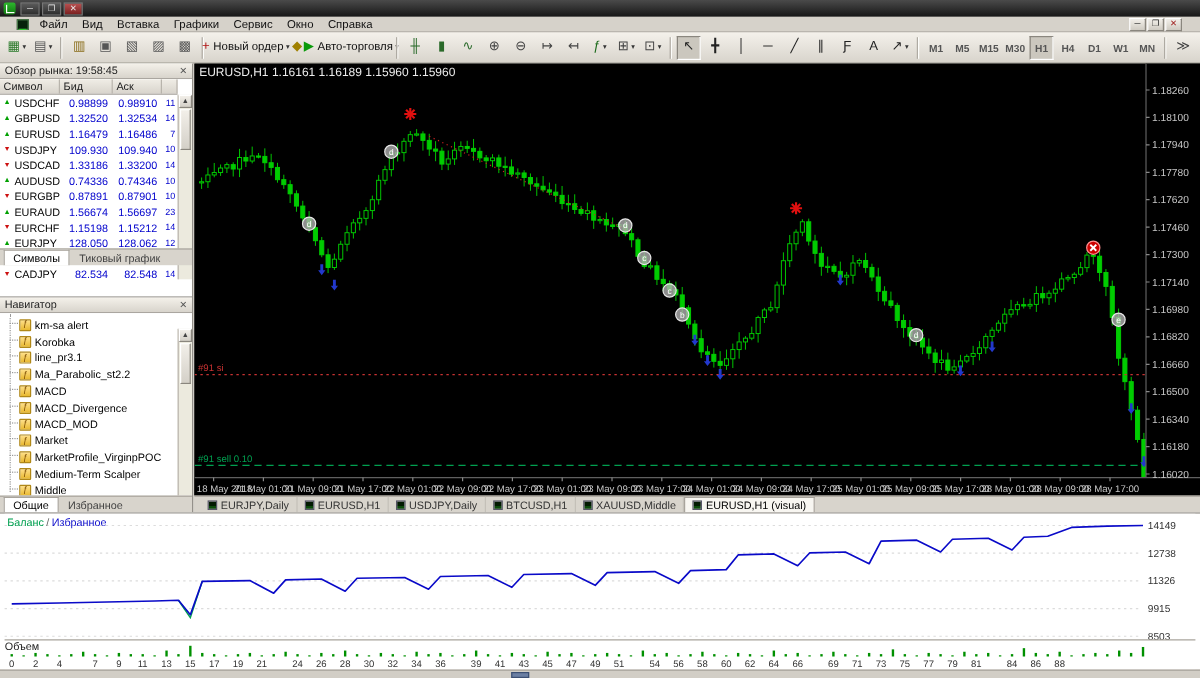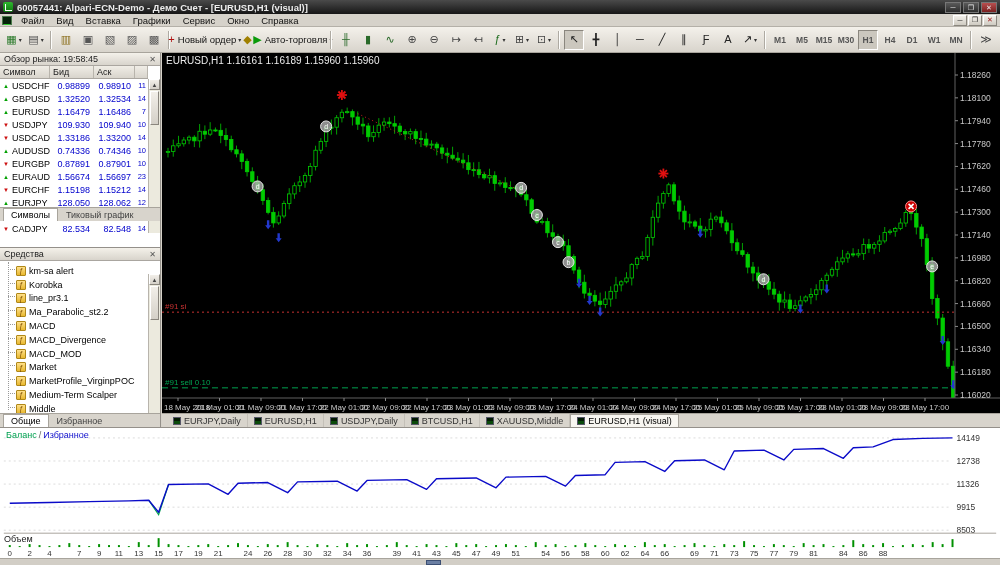--- a/index.html
+++ b/index.html
@@ -8,21 +8,21 @@
 svg text{font-family:"Liberation Sans","DejaVu Sans",sans-serif}
 
 .titlebar{position:absolute;top:0;left:0;width:100%;height:14px;background:linear-gradient(#4a4a4a,#161616);color:#ececec;display:flex;align-items:center;padding:0 3px;font-size:9.5px;font-weight:bold}
 .appicon{width:10px;height:10px;background:linear-gradient(#2db82d,#117a11);border-radius:2px;margin-right:4px;position:relative;flex:0 0 auto}
 .appicon::after{content:"";position:absolute;left:2px;top:2px;width:6px;height:6px;border-left:1px solid #fff;border-bottom:1px solid #fff}
 .titlebar .title{flex:1;white-space:nowrap;overflow:hidden}
 .winbtns{display:flex;gap:2px}
 .wbtn{width:16px;height:11px;background:linear-gradient(#5a5a5a,#2e2e2e);border:1px solid #777;color:#e8e8e8;font-size:7px;line-height:1;display:inline-flex;align-items:center;justify-content:center}
 .wbtn.close{background:linear-gradient(#b85050,#7a2020)}
 
-.menubar{position:absolute;top:14px;left:0;width:100%;height:13px;background:#d6d2ca;border-bottom:1px solid #b4b0a8;display:flex;align-items:center;font-size:9.5px;color:#111;padding:0 2px}
+.menubar{position:absolute;top:14px;left:0;width:100%;height:13px;background:#d6d2ca;border-bottom:1px solid #b4b0a8;display:flex;align-items:center;font-size:9.5px;color:#111;padding:0 14px}
 .menuicon{width:10px;height:9px;background:#06220a;border:1px solid #4a7a4a;margin-right:3px;position:relative}
 .menuicon::after{content:"";position:absolute;left:1px;top:4px;width:6px;height:3px;border-bottom:1px solid #2ecc2e}
 .menu-item{padding:0 6px;height:100%;display:inline-flex;align-items:center;cursor:default}
 .mdi-btns{margin-left:auto;display:flex;gap:1px;padding-right:1px}
 .mdibtn{width:14px;height:11px;background:linear-gradient(#f2efe9,#cfcbc2);border:1px solid;border-color:#fff #8a867e #8a867e #fff;font-size:7px;display:inline-flex;align-items:center;justify-content:center;color:#222}
 .mdibtn.close{color:#a02020}
 
 .toolbar{position:absolute;top:27px;left:0;width:100%;height:26px;background:linear-gradient(#f4f1eb,#d8d4cc);border-bottom:1px solid #a8a49c;display:flex;align-items:center;padding:0 3px;overflow:hidden;white-space:nowrap}
 .tbtn{height:20px;min-width:20px;display:inline-flex;align-items:center;justify-content:center;margin:0 1px;border:1px solid transparent;color:#333;cursor:default;padding:0 2px}
 .tbtn .glyph{font-size:11px;line-height:1}
@@ -81,21 +81,20 @@
 .hscroll{position:absolute;left:0;top:558px;width:1000px;height:7px;background:#d2cec6;border-top:1px solid #a8a49c}
 .hthumb{position:absolute;left:426px;top:1px;width:15px;height:5px;background:#6b7fa3;border:1px solid #3c4f73}
 </style>
 </head>
 <body>
 
 <div id="app">
 
   <div class="titlebar">
     <span class="appicon"></span>
-    <span class="title">60057441: Alpari-ECN-Demo - Демо Счет - [EURUSD,H1 (visual)]</span>
     <span class="winbtns">
       <span class="wbtn">─</span>
       <span class="wbtn">❐</span>
       <span class="wbtn close">✕</span>
     </span>
   </div>
 
   <div class="menubar">
     <span class="menuicon"></span>
     <span id="menu-items"><span class="menu-item">Файл</span><span class="menu-item">Вид</span><span class="menu-item">Вставка</span><span class="menu-item">Графики</span><span class="menu-item">Сервис</span><span class="menu-item">Окно</span><span class="menu-item">Справка</span></span>
@@ -346,21 +345,21 @@
           <div class="sthumb"></div>
         </div>
       </div>
       <div class="panel-tabs" id="mw-tabs">
           <span class="ptab active">Символы</span>
           <span class="ptab">Тиковый график</span>
         </div>
     </div>
     <div class="panel navigator">
       <div class="panel-header">
-        <span>Средства</span>
+        <span>Навигатор</span>
         <span class="xbtn">✕</span>
       </div>
       <div class="nav-body">
         <div class="nav-list" id="nav-tree">
             <div class="nav-item">
               <span class="nav-ic">ƒ</span>
               <span class="nav-lbl">km-sa alert</span>
             </div>
             <div class="nav-item">
               <span class="nav-ic">ƒ</span>

